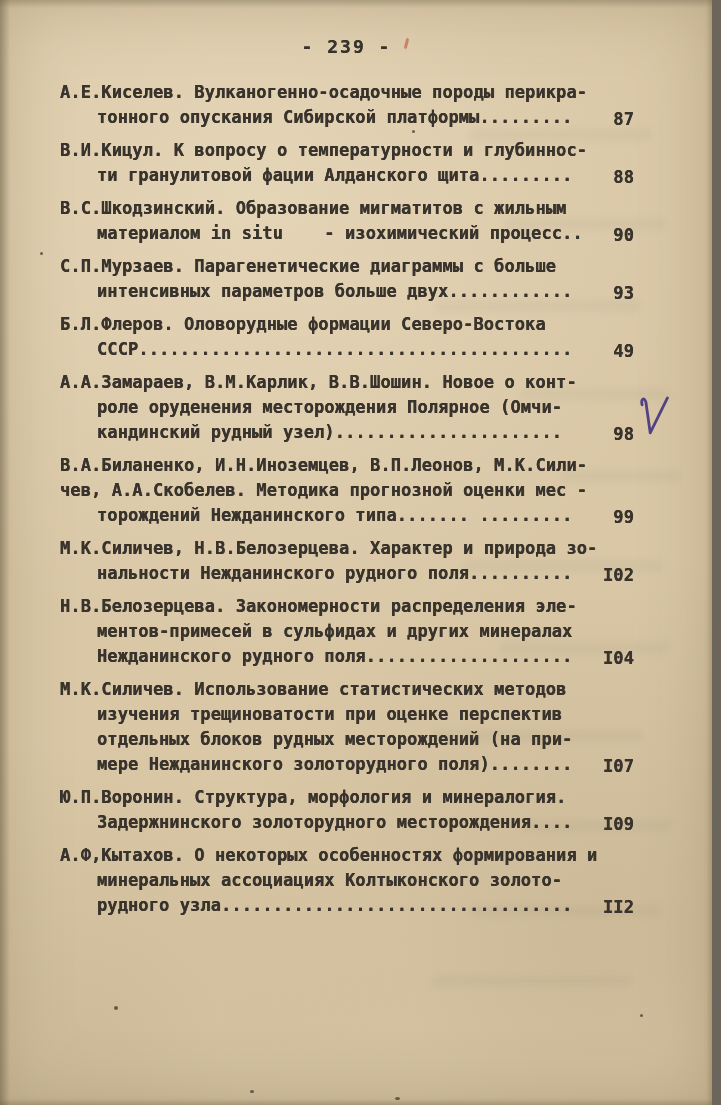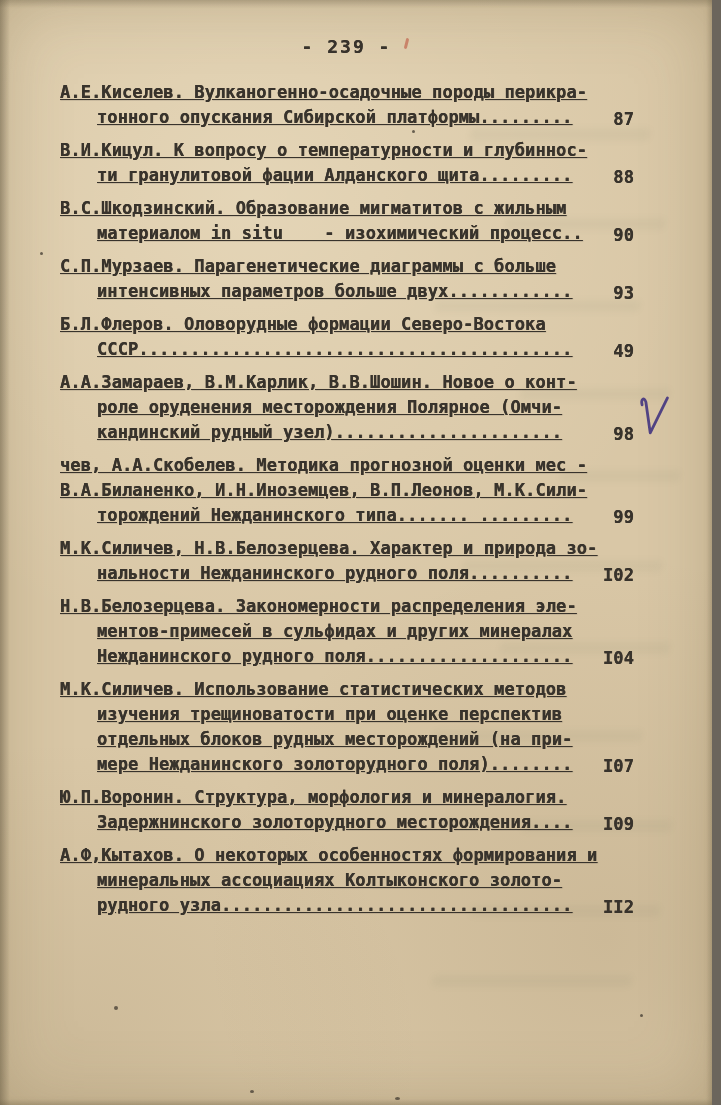--- a/index.html
+++ b/index.html
@@ -27,21 +27,21 @@
     position:absolute;top:36px;left:0;width:721px;text-align:center;
     font-size:18px;letter-spacing:2px;transform:translateX(-14px);
     text-shadow:0 0 .5px rgba(40,35,28,.9);
   }
   .header-tick{
     position:absolute;left:405px;top:38px;width:3px;height:11px;
     background:rgba(186,72,52,.55);transform:rotate(14deg);border-radius:2px;
   }
 
   .entries{position:absolute;left:60px;top:80px;right:0;}
-  .entry{margin-bottom:8px;text-decoration:underline;}
+  .entry{margin-bottom:8px;}
   .line{
     position:relative;white-space:pre;font-size:17px;line-height:25px;
     text-shadow:0 0 .6px rgba(42,37,30,.85), .4px .4px 0 rgba(42,37,30,.30);
     letter-spacing:.1px;
   }
   .line.indent{padding-left:37px;}
   .pnum{position:absolute;right:78px;top:2px;}
   .checkmark{position:absolute;right:44px;top:-27px;width:30px;height:46px;}
   .checkmark svg{display:block;transform:rotate(6deg);}
 
@@ -103,22 +103,22 @@
         <div class="line indent"><span>СССР..........................................</span><span class="pnum">49</span></div>
       </div>
       <div class="entry">
         <div class="line"><span>А.А.Замараев, В.М.Карлик, В.В.Шошин. Новое о конт-</span></div>
         <div class="line indent"><span>роле оруденения месторождения Полярное (Омчи-</span></div>
         <div class="line indent"><span>кандинский рудный узел)......................</span><span class="pnum">98</span><span class="checkmark"><svg width="30" height="46" viewBox="0 0 30 46">
               <path d="M3,13 C1,8 4,4 6.5,10 L14,40 L27.5,3.5" fill="none" stroke="#453780" stroke-width="2.8" stroke-linecap="round" stroke-linejoin="round" opacity="0.92"></path>
             </svg></span></div>
       </div>
       <div class="entry">
+        <div class="line"><span>В.А.Биланенко, И.Н.Иноземцев, В.П.Леонов, М.К.Сили-</span></div>
         <div class="line"><span>чев, А.А.Скобелев. Методика прогнозной оценки мес -</span></div>
-        <div class="line"><span>В.А.Биланенко, И.Н.Иноземцев, В.П.Леонов, М.К.Сили-</span></div>
         <div class="line indent"><span>торождений Нежданинского типа....... .........</span><span class="pnum">99</span></div>
       </div>
       <div class="entry">
         <div class="line"><span>М.К.Силичев, Н.В.Белозерцева. Характер и природа зо-</span></div>
         <div class="line indent"><span>нальности Нежданинского рудного поля..........</span><span class="pnum">I02</span></div>
       </div>
       <div class="entry">
         <div class="line"><span>Н.В.Белозерцева. Закономерности распределения эле-</span></div>
         <div class="line indent"><span>ментов-примесей в сульфидах и других минералах</span></div>
         <div class="line indent"><span>Нежданинского рудного поля....................</span><span class="pnum">I04</span></div>

